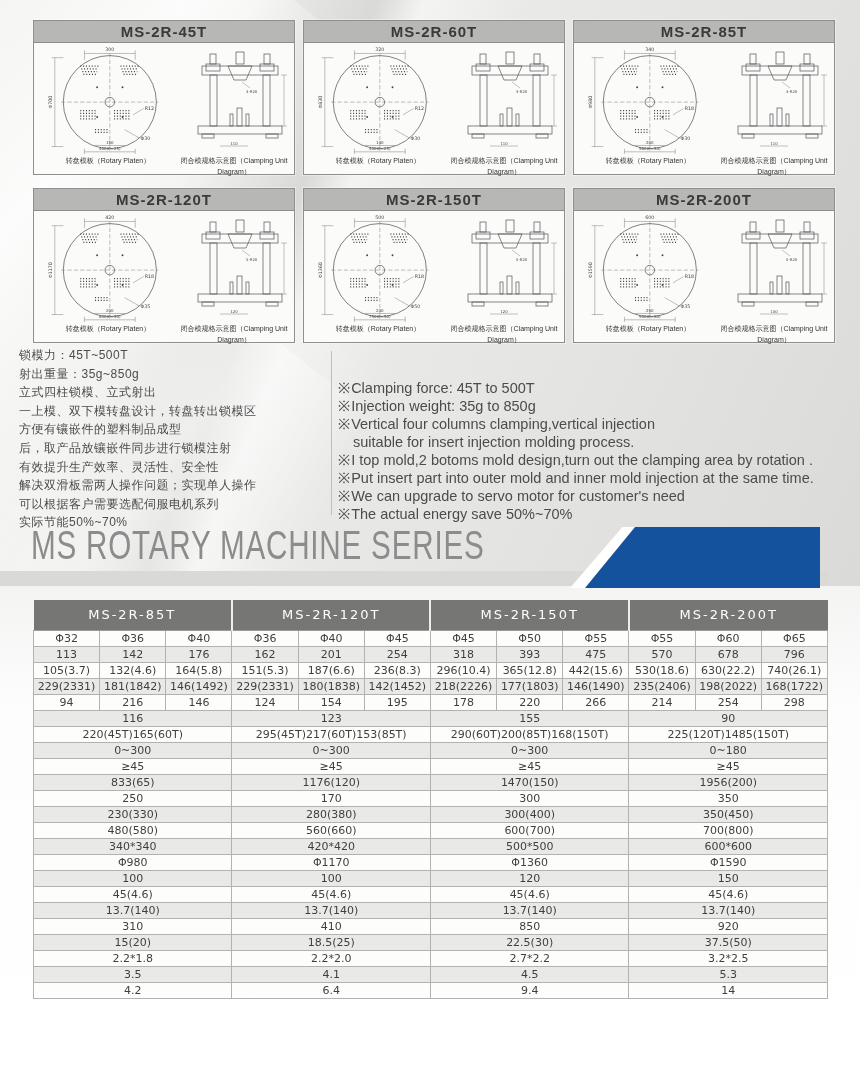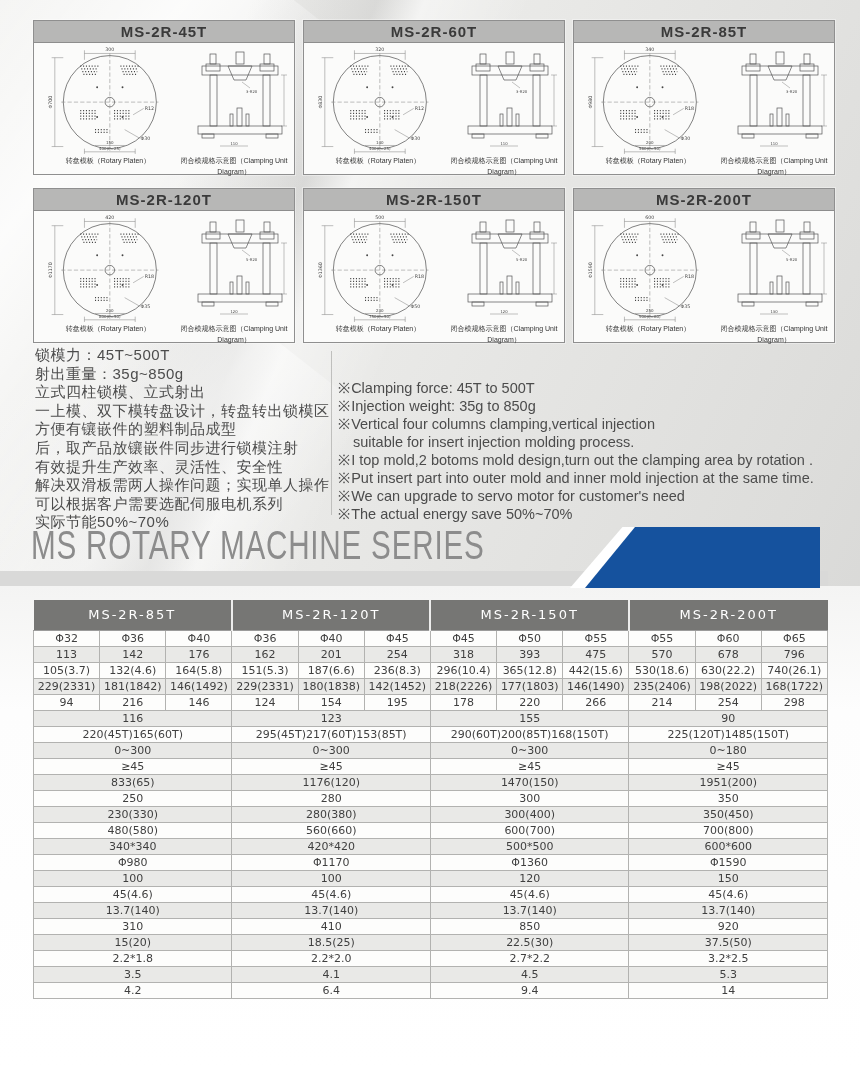--- a/index.html
+++ b/index.html
@@ -29,21 +29,21 @@
   .panel-body svg{ display:block; }
   .panel-caps{ flex:0 0 12px; display:flex; font-size:7px; color:#333; line-height:11px; padding:0 4px 1px; }
   .cap-l{ flex:1.25; text-align:center; } .cap-r{ flex:1; text-align:center; }
   .dwg{ stroke:#555; fill:none; stroke-width:.7; }
   .dwg-thin{ stroke:#777; fill:none; stroke-width:.45; }
   .dwg-txt{ fill:#444; font-size:4.5px; font-family:"DejaVu Sans",sans-serif; }
   .dwg-txt-s{ fill:#444; font-size:3.8px; font-family:"DejaVu Sans",sans-serif; }
   .dots line{ stroke:#444; stroke-width:1.2; stroke-dasharray:1 1.7; }
 
   
-  #intro-cn{ position:absolute; left:35px; top:346px; width:300px; font-size:15px; line-height:18.6px;
+  #intro-cn{ position:absolute; left:19px; top:346px; width:300px; font-size:12px; line-height:18.6px;
              color:#4c4c4c; letter-spacing:.5px; }
   #intro-divider{ position:absolute; left:331px; top:351px; width:1px; height:164px; background:#bfbfbd; }
   #intro-en{ position:absolute; left:338px; top:369px; width:500px; font-size:14.5px; line-height:18px; color:#4c4c4c;margin-top:10px; }
   .en-line.cont{ padding-left:15px; }
   .en-bullet{ margin-right:1px; }
 
   
   #series-title{ position:absolute; left:31px; top:523px; font-size:38px; font-weight:400; color:#8c8c8c;
                  white-space:nowrap; transform:scaleX(.78) scaleY(1.05); transform-origin:left top; letter-spacing:1px; }
   #gray-strip{ position:absolute; left:0; top:571px; width:828px; height:15px; background:#d9d9d8; }
@@ -846,25 +846,25 @@
         <tr>
           <td colspan="3">≥45</td>
           <td colspan="3">≥45</td>
           <td colspan="3">≥45</td>
           <td colspan="3">≥45</td>
         </tr>
         <tr>
           <td colspan="3">833(65)</td>
           <td colspan="3">1176(120)</td>
           <td colspan="3">1470(150)</td>
-          <td colspan="3">1951(200)</td>
+          <td colspan="3">1956(200)</td>
         </tr>
         <tr>
           <td colspan="3">250</td>
-          <td colspan="3">280</td>
+          <td colspan="3">170</td>
           <td colspan="3">300</td>
           <td colspan="3">350</td>
         </tr>
         <tr>
           <td colspan="3">230(330)</td>
           <td colspan="3">280(380)</td>
           <td colspan="3">300(400)</td>
           <td colspan="3">350(450)</td>
         </tr>
         <tr>

